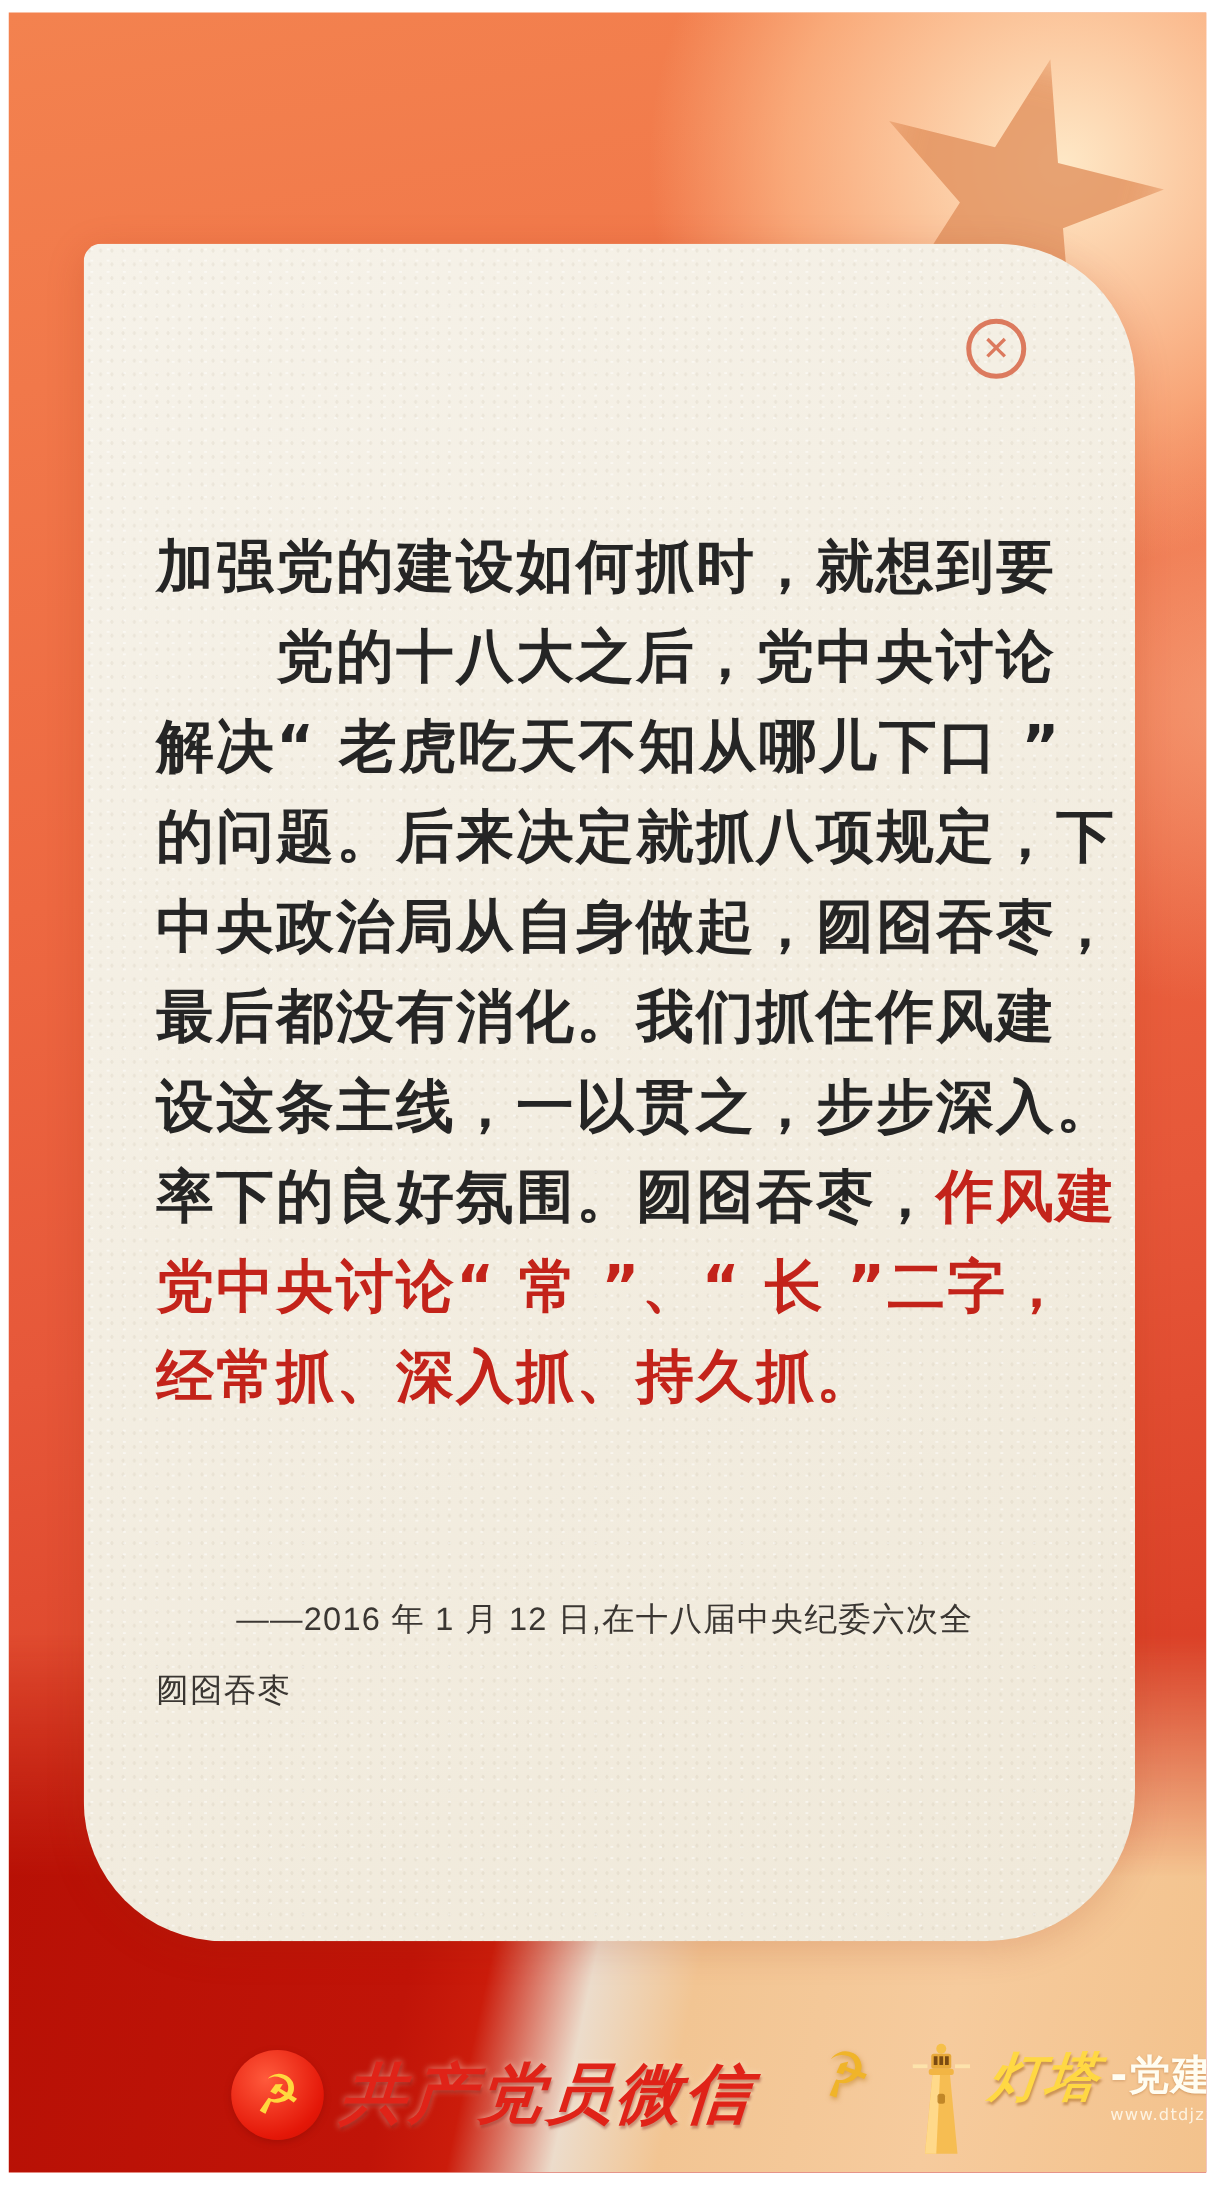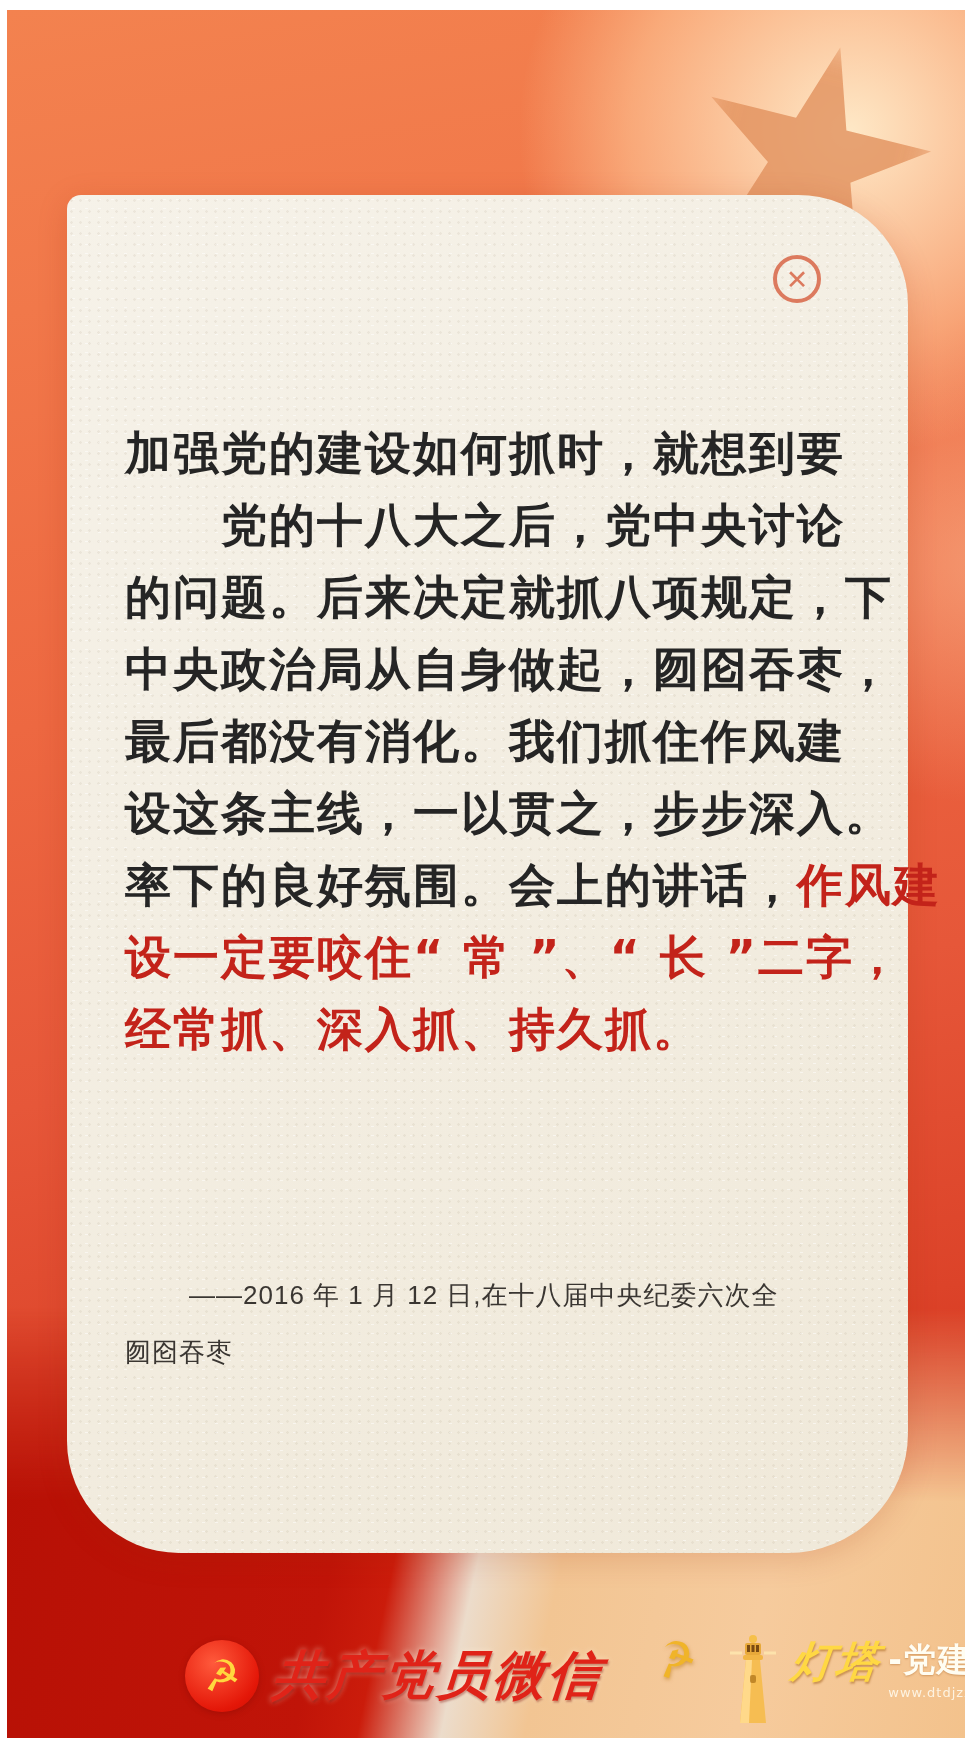--- a/index.html
+++ b/index.html
@@ -120,26 +120,27 @@
 <div class="frame">
   <div class="glow-star"></div>
   <div class="bg-bottom"></div>
 
   <div class="card">
     <div class="close-btn">✕</div>
 
     <div class="quote">
       <div class="qline"><span class="qb">加强党的建设如何抓时，就想到要</span><span class="qr"></span></div>
       <div class="qline indent"><span class="qb">党的十八大之后，党中央讨论</span><span class="qr"></span></div>
+      <div class="qline"><span class="qb">解决“ 老虎吃天不知从哪儿下口 ”</span><span class="qr"></span></div>
       <div class="qline"><span class="qb">的问题。后来决定就抓八项规定，下</span><span class="qr"></span></div>
       <div class="qline"><span class="qb">中央政治局从自身做起，囫囵吞枣，</span><span class="qr"></span></div>
       <div class="qline"><span class="qb">最后都没有消化。我们抓住作风建</span><span class="qr"></span></div>
       <div class="qline"><span class="qb">设这条主线，一以贯之，步步深入。</span><span class="qr"></span></div>
-      <div class="qline"><span class="qb">率下的良好氛围。会上的讲话，</span><span class="qr">作风建</span></div>
-      <div class="qline"><span class="qb"></span><span class="qr">设一定要咬住“ 常 ”、“ 长 ”二字，</span></div>
+      <div class="qline"><span class="qb">率下的良好氛围。囫囵吞枣，</span><span class="qr">作风建</span></div>
+      <div class="qline"><span class="qb"></span><span class="qr">党中央讨论“ 常 ”、“ 长 ”二字，</span></div>
       <div class="qline"><span class="qb"></span><span class="qr">经常抓、深入抓、持久抓。</span></div>
     </div>
 
     <div class="attribution">
       <div class="a1">——2016 年 1 月 12 日,在十八届中央纪委六次全</div>
       <div class="a2">囫囵吞枣</div>
     </div>
   </div>
 
   <div class="footer">

